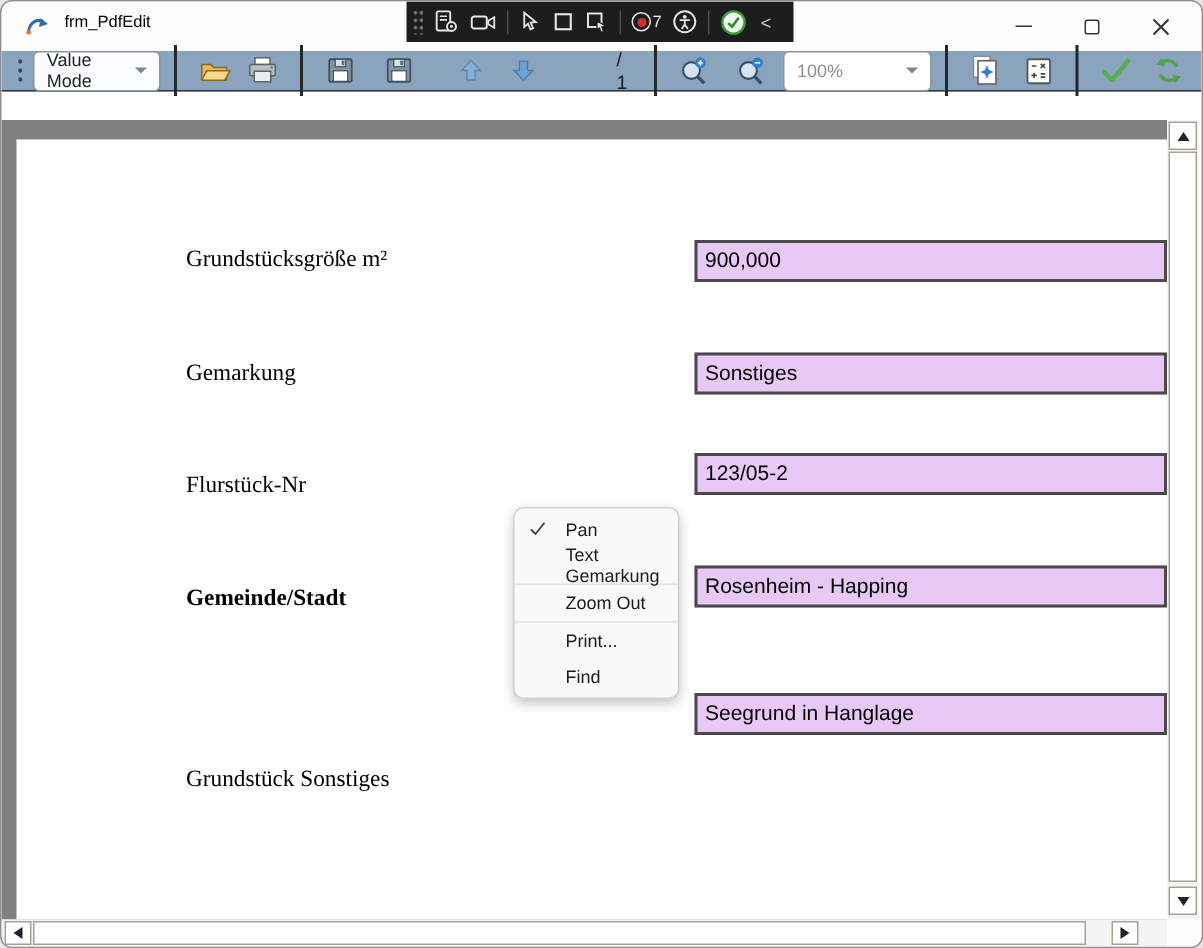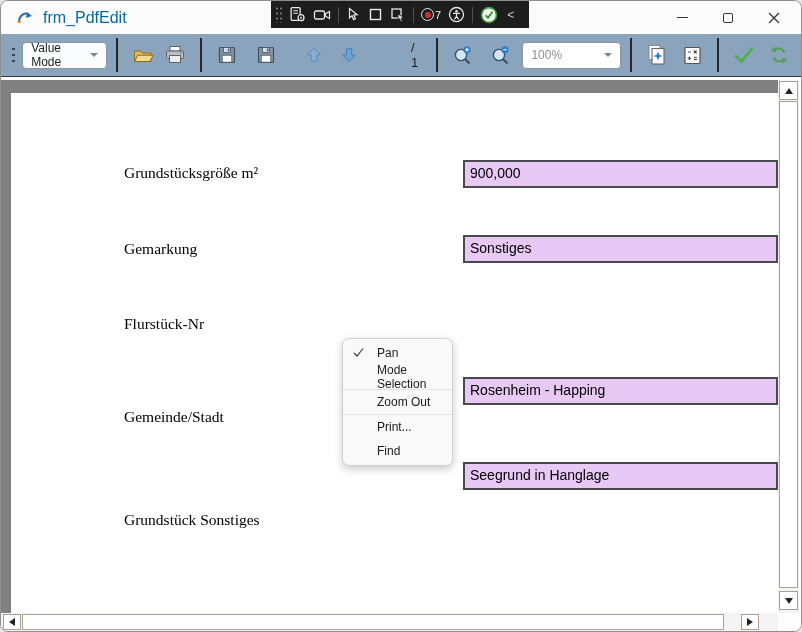--- a/index.html
+++ b/index.html
@@ -8,21 +8,21 @@
 
   .window {
     position:relative; width:802px; height:632px;
     background:#fff; border:1px solid #8f8f8f; border-radius:8px;
     overflow:hidden;
   }
 
   
   .titlebar { position:absolute; left:0; top:0; width:100%; height:33px; background:#fcfcfc; }
   .app-icon { position:absolute; left:15px; top:7px; width:18px; height:18px; }
-  .title-text { position:absolute; left:42px; top:8px; font-size:16px; color:#0369a1; }
+  .title-text { position:absolute; left:42px; top:8px; font-size:11px; color:#000000; }
   .win-controls { position:absolute; right:4px; top:0; height:33px; display:flex; }
   .win-btn { width:46px; height:33px; display:flex; align-items:center; justify-content:center; }
   .glyph-min { width:11px; height:1px; background:#333; }
   .glyph-max { width:10px; height:10px; border:1.2px solid #333; border-radius:2px; }
 
   
   .capture-bar {
     position:absolute; left:270px; top:0; width:258px; height:27px;
     background:#1d1d1d; display:flex; align-items:center; gap:7px; padding:0 8px 0 4px;
     z-index:30;
@@ -33,21 +33,21 @@
   .cap-sep { width:1px; height:16px; background:#4d4d4d; }
   .cap-ic { display:flex; align-items:center; justify-content:center; }
   .rec-badge { display:flex; align-items:center; color:#f2f2f2; font-size:11px; gap:1px; }
   .rec-ring { width:13px; height:13px; border:1.4px solid #e8e8e8; border-radius:50%;
     display:flex; align-items:center; justify-content:center; }
   .rec-dot { width:6px; height:6px; background:#d32f2f; border-radius:50%; }
   .cap-collapse { color:#cfcfcf; font-size:12px; margin-left:2px; }
 
   
   .toolbar {
-    position:absolute; left:0; top:33px; width:100%; height:43px;
+    position:absolute; left:0; top:33px; width:100%; height:27px;
     background:#8ba4be; border-bottom:1px solid #33373b;
     display:flex; align-items:center; padding:0 6px;
   }
   .tb-grip { width:5px; height:18px; margin:0 7px 0 4px;
     background-image:radial-gradient(circle, #3d4753 1.3px, transparent 1.5px);
     background-size:5px 6px; }
   .combo {
     height:27px; background:#fafcfe; border:1px solid #8a949e; border-radius:4px;
     display:flex; align-items:center; justify-content:space-between;
     font-size:12px; color:#222; padding:0 8px;
@@ -288,37 +288,38 @@
   <div class="viewport">
     <div class="page"></div>
 
     <div class="fld-label" style="left:123px; top:84px;">Grundstücksgröße m²</div>
     <div class="fld-box" style="top:80px;">900,000</div>
 
     <div class="fld-label" style="left:123px; top:160px;">Gemarkung</div>
     <div class="fld-box" style="top:155px;">Sonstiges</div>
 
     <div class="fld-label" style="left:123px; top:235px;">Flurstück-Nr</div>
-
-    <div class="fld-label" style="left:123px; top:328px;">Gemeinde/Stadt</div>
+    <div class="fld-box" style="top:222px;">123/05-2</div>
+
+    <div class="fld-label" style="left:123px; top:310px;font-weight:bold;">Gemeinde/Stadt</div>
     <div class="fld-box" style="top:297px;">Rosenheim - Happing</div>
 
     <div class="fld-label" style="left:123px; top:387px;margin-top:44px;">Grundstück Sonstiges</div>
     <div class="fld-box" style="top:382px;">Seegrund in Hanglage</div>
   </div>
 
   <div class="ctx-menu">
     <div class="ctx-item">
       <svg class="ctx-check" width="13" height="13" viewBox="0 0 13 13">
           <polyline points="2,7 5,10 11,2.5" stroke="#3c3c3c" fill="none" stroke-width="1.2"></polyline>
         </svg>
       <span>Pan</span>
     </div>
     <div class="ctx-item">
-      <span>Mode Selection</span>
+      <span>Text Gemarkung</span>
     </div>
     <div class="ctx-sep"></div>
     <div class="ctx-item">
       <span>Zoom Out</span>
     </div>
     <div class="ctx-sep"></div>
     <div class="ctx-item">
       <span>Print...</span>
     </div>
     <div class="ctx-item">

